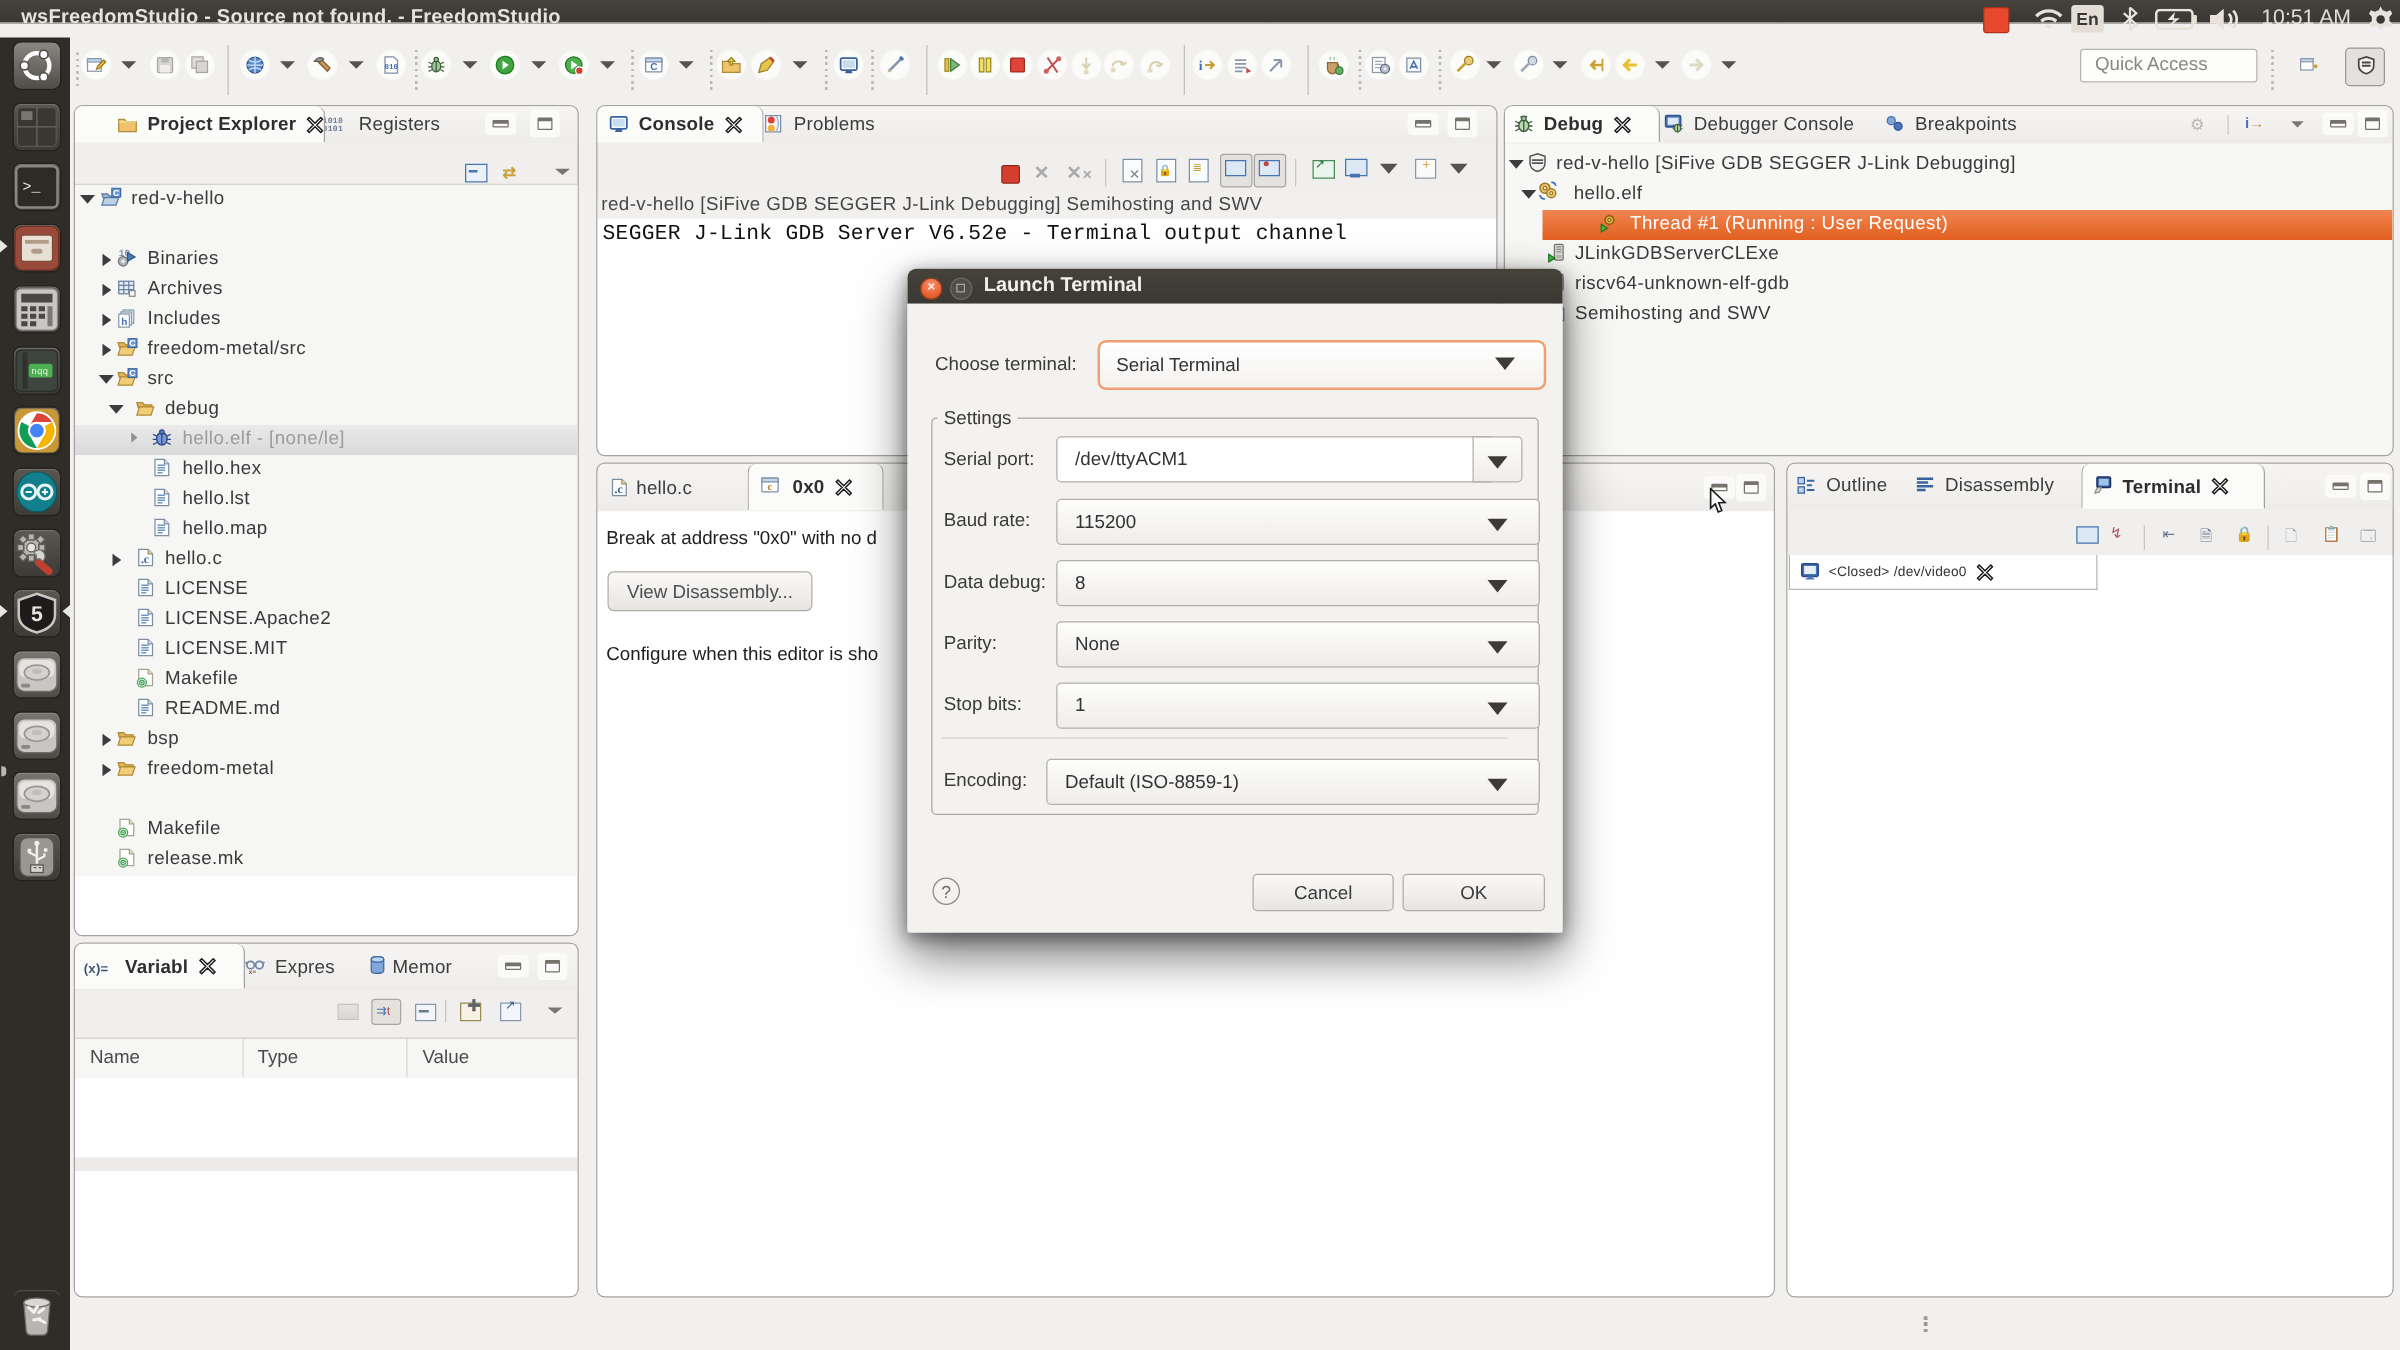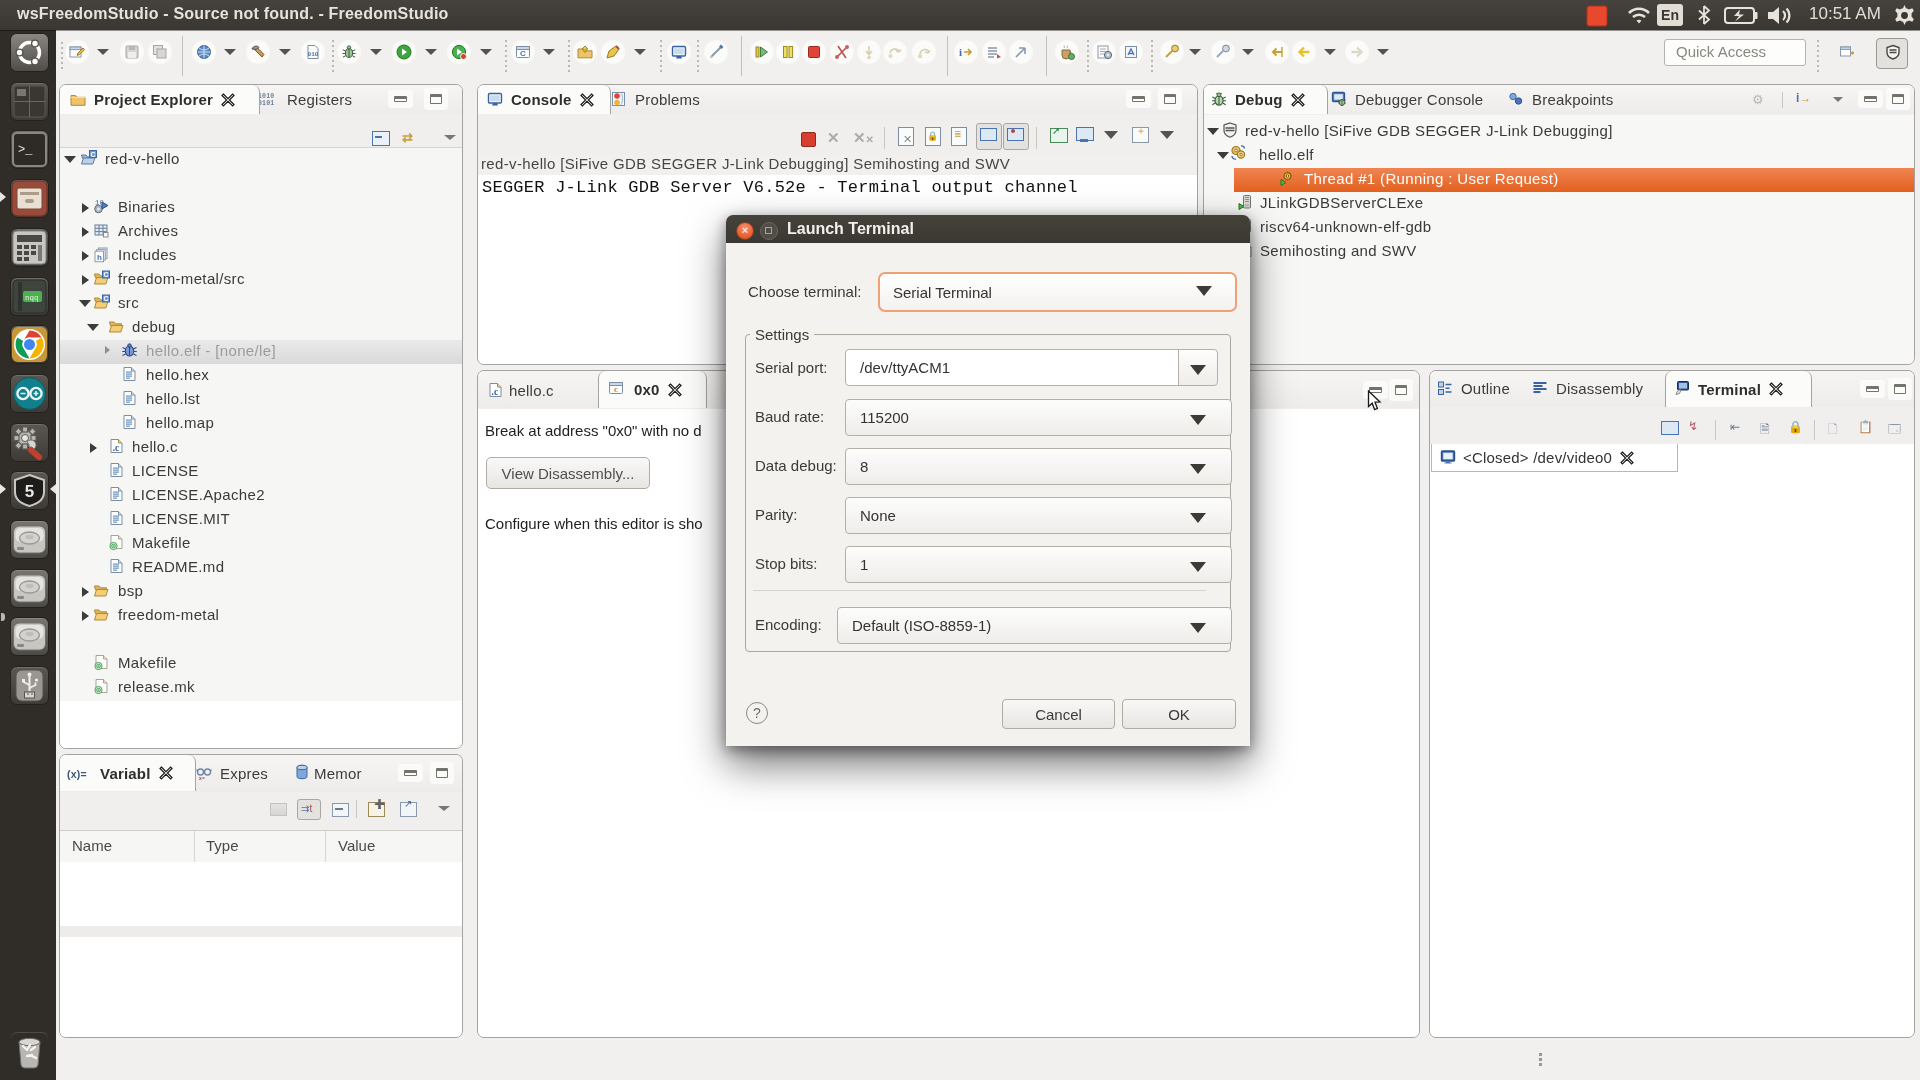--- a/index.html
+++ b/index.html
@@ -1,19 +1,19 @@
 <!DOCTYPE html>
 <html><head><meta charset="utf-8">
 <style>
   html,body{margin:0;padding:0;}
   #screen{position:relative;width:1920px;height:1080px;overflow:hidden;background:#F1F0EE;
     font-family:"Liberation Sans",sans-serif;-webkit-font-smoothing:antialiased;}
   .abs{position:absolute;}
   
-  #toppanel{position:absolute;left:0;top:0;width:1920px;height:30px;
+  #toppanel{position:absolute;left:0;top:0;width:1920px;height:18px;
     background:linear-gradient(#46433E,#3A3733);box-shadow:0 1px 0 rgba(0,0,0,.4);z-index:50;}
   #toppanel .title{position:absolute;left:17px;top:5px;font-size:16px;font-weight:bold;color:#E7E3DB;letter-spacing:.2px;}
   .tray{position:absolute;top:0;height:30px;color:#E7E3DB;}
   
   #dock{position:absolute;left:0;top:30px;width:56px;height:1050px;background:#302D29;z-index:40;}
   .dkicon{position:absolute;left:10px;width:37px;height:37px;border-radius:7px;}
   
   .panel{position:absolute;border:1px solid #A5A39F;border-radius:7px;background:#F0EFED;overflow:hidden;}
   .tabrow{position:absolute;left:0;top:0;right:0;height:29px;background:linear-gradient(#F6F5F3,#EDECEA);}
   .tab{position:absolute;top:0;height:29px;display:flex;align-items:center;font-size:15px;letter-spacing:.2px;color:#3C3C3C;}
@@ -561,21 +561,21 @@
         </svg></div>
       <div class="abs" style="left:1820px;top:8px;width:30px;height:29px;background:#E3E1DE;border:1px solid #9A9792;border-radius:4px;"></div>
       <div class="abs" style="left:1829px;top:14px;width:16px;height:16px;"><svg viewBox="0 0 16 16" width="16" height="16">
           <path d="M8,1.5 L14,3.5 v5 c0,3.5 -3,5.5 -6,6.5 C5,14 2,12 2,8.5 v-5 Z" fill="#F4F2EE" stroke="#4A4844" stroke-width="1.4"></path>
           <path d="M4.5,6 h7 M4.5,8.5 h7" stroke="#4A4844" stroke-width="1.6"></path>
         </svg></div>
   </div>
 
   <div class="panel" id="pe" style="left:59px;top:84px;width:402px;height:663px;">
     <div class="tabrow"></div>
-    <div class="atab" style="left:0;width:189px;padding-left:10px;"><svg class="tic">
+    <div class="atab" style="left:0;width:189px;padding-left:10px;justify-content:flex-end;"><svg class="tic">
           <use href="#i-foldc"></use>
         </svg>Project Explorer<svg width="14" height="14" viewBox="0 0 14 14" style="margin-left:8px;flex:0 0 auto;">
           <path d="M2.4,1 L7,5.6 L11.6,1 L13,2.4 L8.4,7 L13,11.6 L11.6,13 L7,8.4 L2.4,13 L1,11.6 L5.6,7 L1,2.4 Z" fill="#FDFDFD" stroke="#1A1A1A" stroke-width="1.2"></path>
         </svg></div>
     <div class="tab" style="left:197px;"><svg class="tic" style="width:24px;">
           <use href="#i-regs"></use>
         </svg>Registers</div>
     <div class="minmax" style="left:334px;top:11px;border:1px solid #75726C;border-top:3px solid #75726C;height:2px;width:11px;background:#FBFBFA;box-shadow:0 0 0 6px rgba(251,251,250,.85);border-radius:1px;"></div>
     <div class="minmax" style="left:370px;top:9px;border:1px solid #75726C;border-top:3px solid #75726C;height:6px;width:10px;background:#FBFBFA;box-shadow:0 0 0 6px rgba(251,251,250,.85);border-radius:1px;"></div>
     <div class="abs" style="left:0;top:29px;right:0;height:33px;border-bottom:1px solid #D6D4D0;">
@@ -911,21 +911,21 @@
       <div class="sep" style="left:285px;top:12px;height:20px;"></div>
       <div class="abs" style="left:300px;top:12px;font-size:12px;color:#6A7A90;">⇤</div>
       <div class="abs" style="left:330px;top:12px;font-size:12px;color:#6A7A90;">🗎</div>
       <div class="abs" style="left:358px;top:12px;font-size:12px;color:#C89A30;">🔒</div>
       <div class="sep" style="left:384px;top:12px;height:20px;"></div>
       <div class="abs" style="left:398px;top:12px;font-size:12px;color:#9AA8B8;">🗋</div>
       <div class="abs" style="left:428px;top:12px;font-size:12px;color:#9AA8B8;">📋</div>
       <div class="abs" style="left:458px;top:12px;font-size:12px;color:#6A7A90;">🗔</div>
     </div>
     <div class="abs" style="left:0;top:73px;right:0;bottom:0;background:#fff;">
-      <div class="abs" style="left:1px;top:0px;width:237px;height:27px;border:1px solid #B9B7B3;border-top:none;background:#fff;display:flex;align-items:center;font-size:15px;letter-spacing:.2px;color:#333;padding-left:8px;"><svg class="tic" style="width:17px;height:17px;">
+      <div class="abs" style="left:1px;top:0px;width:237px;height:27px;border:1px solid #B9B7B3;border-top:none;background:#fff;display:flex;align-items:center;font-size:11px;letter-spacing:.2px;color:#333;padding-left:8px;"><svg class="tic" style="width:17px;height:17px;">
             <use href="#i-mon"></use>
           </svg>&lt;Closed&gt; /dev/video0<svg width="14" height="14" viewBox="0 0 14 14" style="margin-left:8px;flex:0 0 auto;">
             <path d="M2.4,1 L7,5.6 L11.6,1 L13,2.4 L8.4,7 L13,11.6 L11.6,13 L7,8.4 L2.4,13 L1,11.6 L5.6,7 L1,2.4 Z" fill="#FDFDFD" stroke="#1A1A1A" stroke-width="1.2"></path>
           </svg></div>
     </div>
   </div>
 
   <div class="abs" id="dialog" style="left:726px;top:215px;width:524px;height:531px;z-index:60;
        box-shadow:0 18px 40px rgba(0,0,0,.55),0 4px 14px rgba(0,0,0,.4);border-radius:7px 7px 3px 3px;">
     <div class="abs" style="left:0;top:0;width:524px;height:28px;background:linear-gradient(#454239,#3B3834);border-radius:7px 7px 0 0;">

